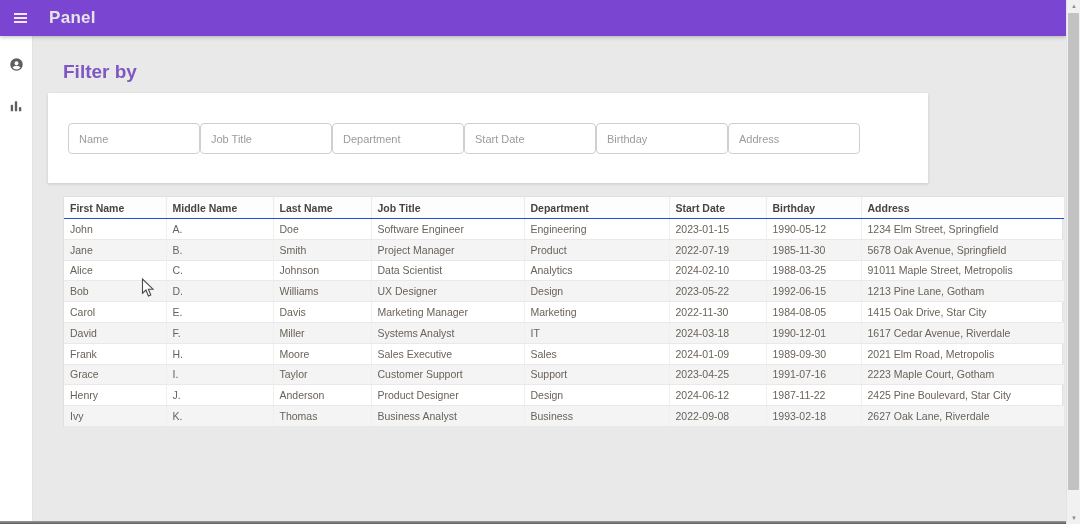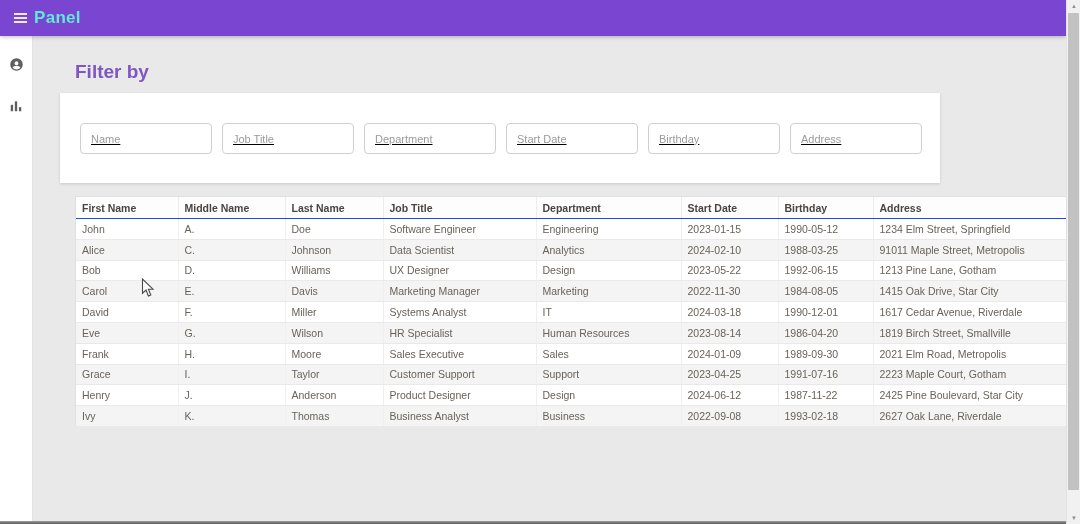--- a/index.html
+++ b/index.html
@@ -10,33 +10,33 @@
   }
   
   .topbar{
     position:absolute;top:0;left:0;width:1066px;height:36px;
     background:#7a45d1;display:flex;align-items:center;
     box-shadow:0 1px 4px rgba(0,0,0,.25);z-index:5;
   }
   .menu-btn{width:22px;height:22px;margin-left:12px;border:none;background:transparent;
     display:flex;flex-direction:column;justify-content:center;gap:2.4px;cursor:pointer;padding:0;}
   .menu-btn span{display:block;width:13px;height:1.8px;background:rgba(255,255,255,.88);margin-left:2px;}
-  .topbar-title{color:#5eead4;font-size:17px;font-weight:700;letter-spacing:.3px;}
+  .topbar-title{color:#e5e5e5;font-size:17px;font-weight:700;margin-left:15px;letter-spacing:.3px;}
   
   .sidebar{
     position:absolute;top:36px;left:0;width:32px;bottom:0;background:#ffffff;
     border-right:1px solid #e2e2e2;z-index:4;display:flex;flex-direction:column;align-items:center;
   }
   .side-btn{width:24px;height:24px;border:none;background:transparent;padding:0;cursor:pointer;
     display:flex;align-items:center;justify-content:center;}
   .side-btn:nth-child(1){margin-top:16px;}
   .side-btn:nth-child(2){margin-top:18px;}
   .side-btn svg{fill:#5f5f5f;}
   
-  .content{position:absolute;left:32px;top:36px;right:14px;bottom:0;overflow:hidden;padding-left:12px;}
+  .content{position:absolute;left:32px;top:36px;right:14px;bottom:0;overflow:hidden;}
   .section-heading{
     color:#7e57c2;font-size:19px;font-weight:700;margin:0 0 0 31px;line-height:20px;
   }
   .heading-filter{padding-top:26px;}
   .heading-table{padding-top:60px;}
   .filter-card{
     margin:11px 0 0 16px;width:880px;height:90px;background:#ffffff;
     box-shadow:0 1px 3px rgba(0,0,0,.14);box-sizing:border-box;
     padding:30px 0 0 20px;display:flex;gap:10px;
   }
@@ -101,21 +101,21 @@
         <rect x="10" y="4" width="4" height="17"></rect>
         <rect x="17" y="14" width="4" height="7"></rect>
       </svg>
     </button>
   </aside>
 
   <main class="content">
     <h2 class="section-heading heading-filter">Filter by</h2>
 
     <section class="filter-card">
-      <div style="display:flex;gap:10px;text-decoration:underline;">
+      <div style="display:flex;">
           <input type="text" class="f-input" placeholder="Name" style="">
           <input type="text" class="f-input" placeholder="Job Title" style="">
           <input type="text" class="f-input" placeholder="Department" style="">
           <input type="text" class="f-input" placeholder="Start Date" style="">
           <input type="text" class="f-input" placeholder="Birthday" style="">
           <input type="text" class="f-input" placeholder="Address" style="">
         </div>
     </section>
 
 
@@ -148,20 +148,30 @@
               <td>John</td>
               <td>A.</td>
               <td>Doe</td>
               <td>Software Engineer</td>
               <td>Engineering</td>
               <td>2023-01-15</td>
               <td>1990-05-12</td>
               <td>1234 Elm Street, Springfield</td>
             </tr>
             <tr>
+              <td>Jane</td>
+              <td>B.</td>
+              <td>Smith</td>
+              <td>Project Manager</td>
+              <td>Product</td>
+              <td>2022-07-19</td>
+              <td>1985-11-30</td>
+              <td>5678 Oak Avenue, Springfield</td>
+            </tr>
+            <tr>
               <td>Alice</td>
               <td>C.</td>
               <td>Johnson</td>
               <td>Data Scientist</td>
               <td>Analytics</td>
               <td>2024-02-10</td>
               <td>1988-03-25</td>
               <td>91011 Maple Street, Metropolis</td>
             </tr>
             <tr>
@@ -188,30 +198,20 @@
               <td>David</td>
               <td>F.</td>
               <td>Miller</td>
               <td>Systems Analyst</td>
               <td>IT</td>
               <td>2024-03-18</td>
               <td>1990-12-01</td>
               <td>1617 Cedar Avenue, Riverdale</td>
             </tr>
             <tr>
-              <td>Eve</td>
-              <td>G.</td>
-              <td>Wilson</td>
-              <td>HR Specialist</td>
-              <td>Human Resources</td>
-              <td>2023-08-14</td>
-              <td>1986-04-20</td>
-              <td>1819 Birch Street, Smallville</td>
-            </tr>
-            <tr>
               <td>Frank</td>
               <td>H.</td>
               <td>Moore</td>
               <td>Sales Executive</td>
               <td>Sales</td>
               <td>2024-01-09</td>
               <td>1989-09-30</td>
               <td>2021 Elm Road, Metropolis</td>
             </tr>
             <tr>

